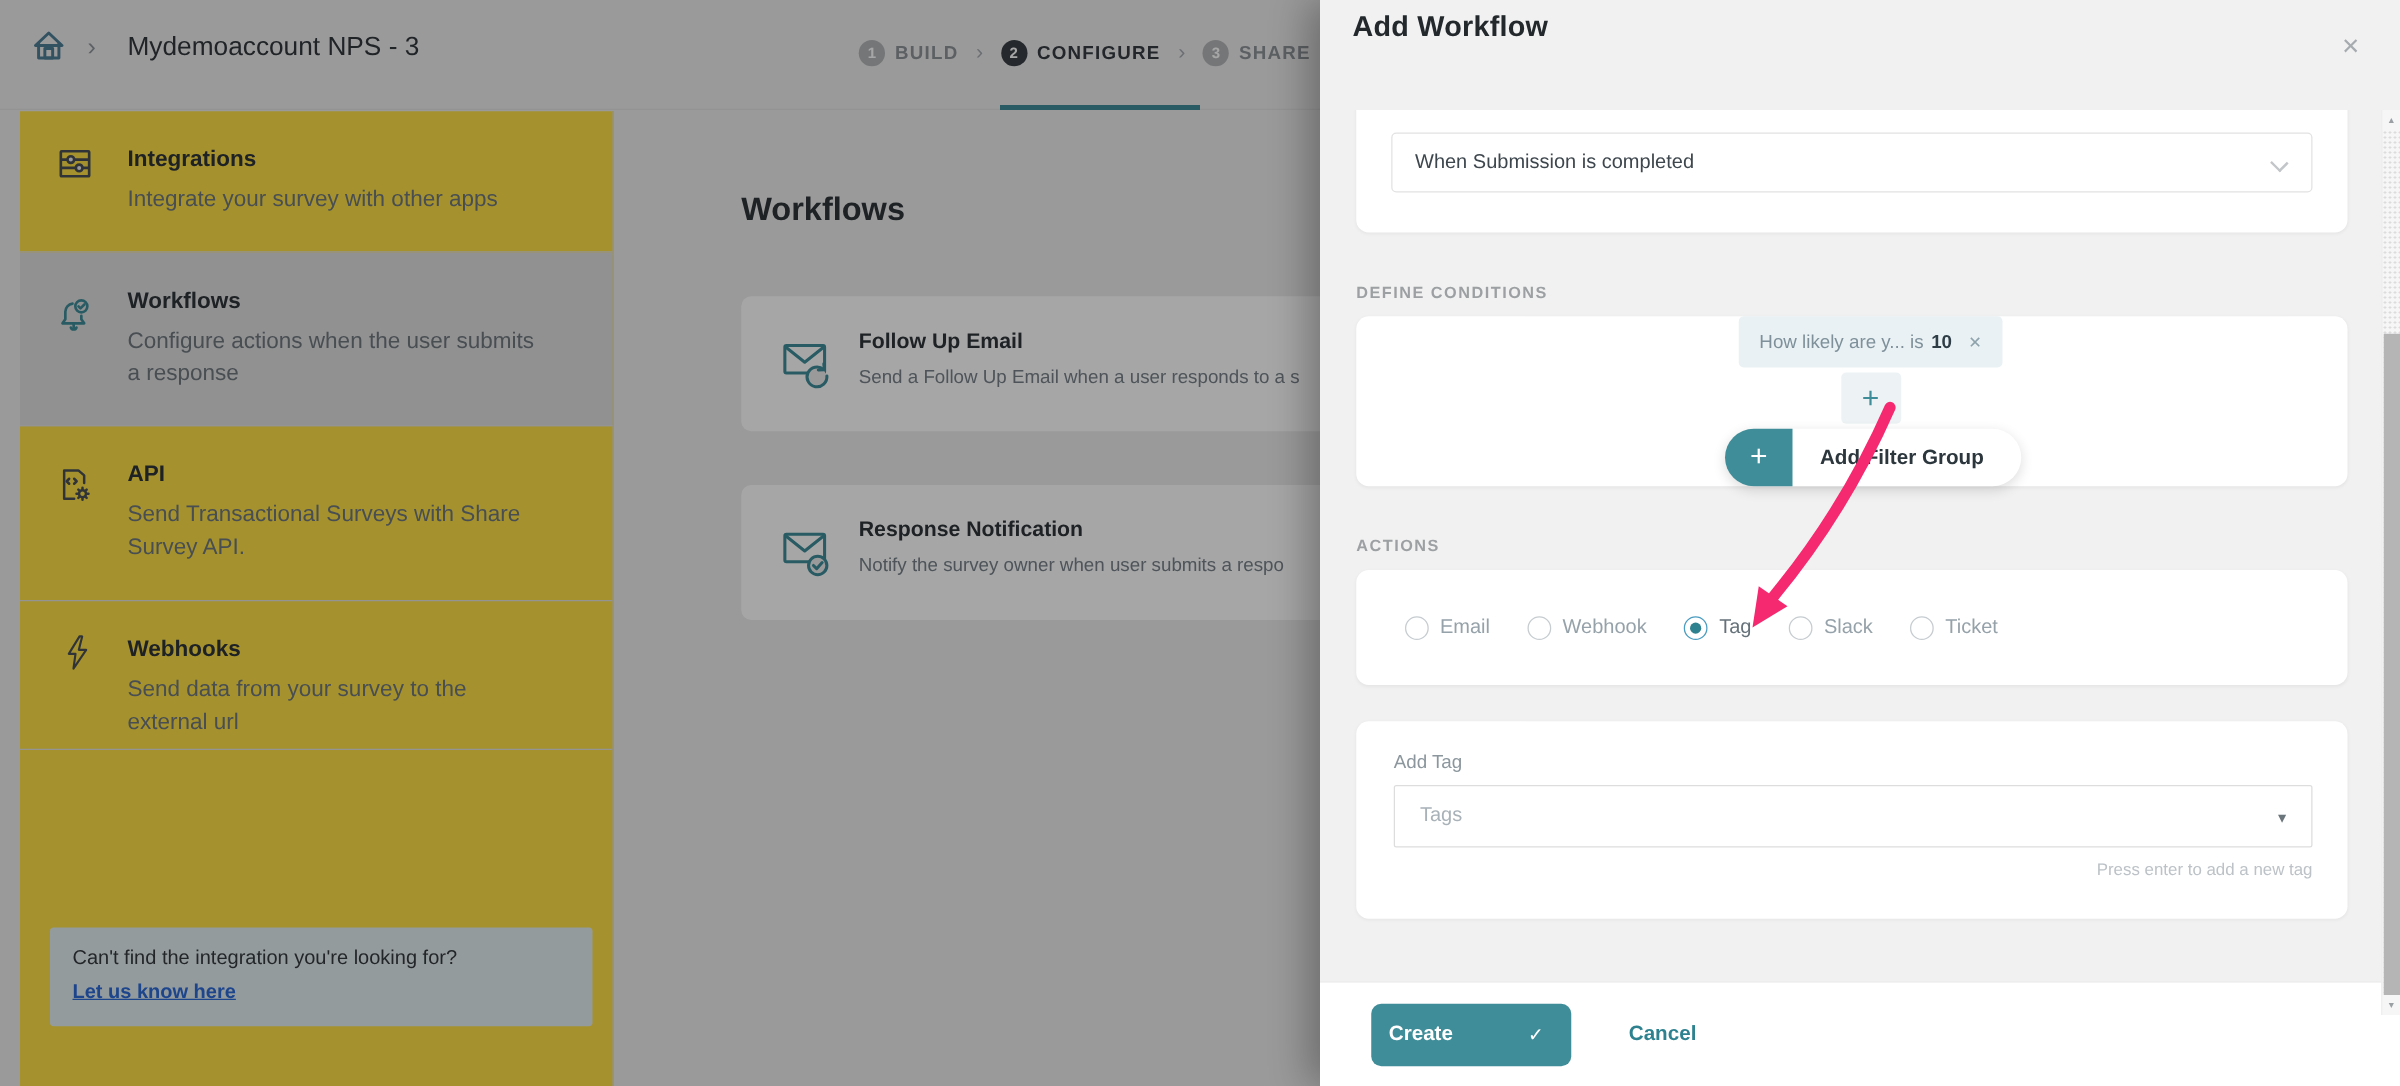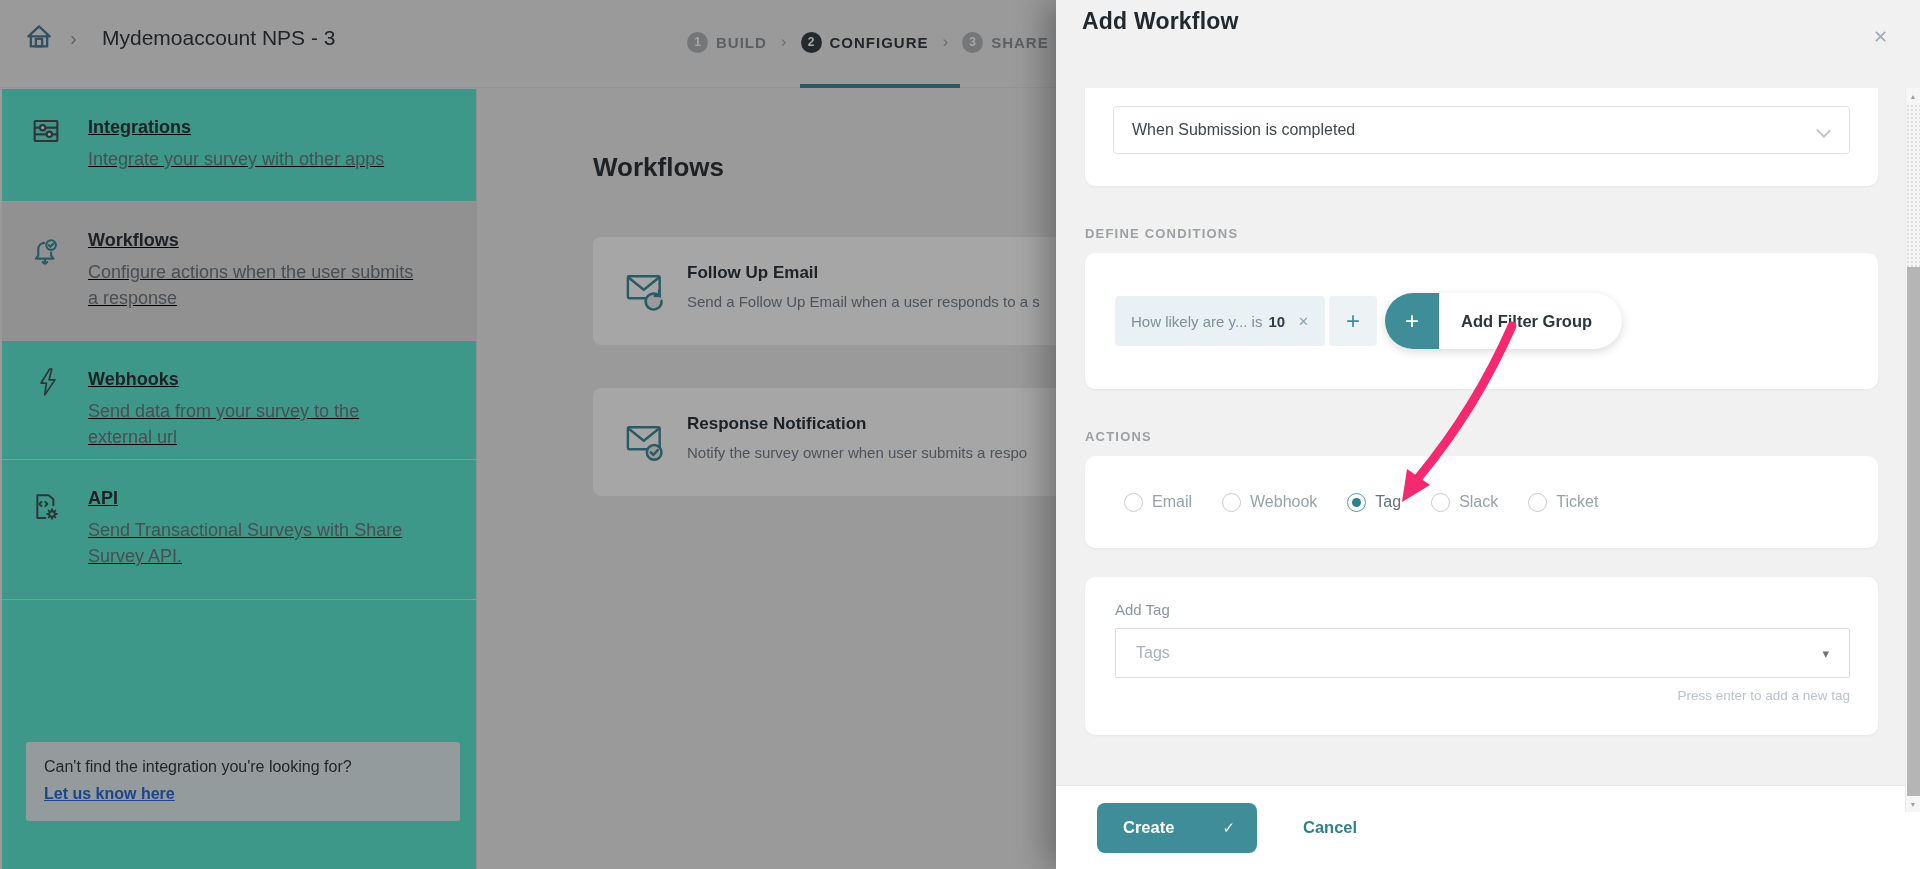--- a/index.html
+++ b/index.html
@@ -14,21 +14,21 @@
   .crumb { position:absolute; left:102px; top:26px; font-size:21px; font-weight:400; color:#33383d; }
   .steps { position:absolute; left:687px; top:0; height:84px; display:flex; align-items:center; gap:14px; white-space:nowrap; }
   .step { display:flex; align-items:center; gap:8px; cursor:pointer; }
   .step .dot { width:21px; height:21px; border-radius:50%; background:#b4b6b8; color:#fff; font-size:12px; font-weight:bold; display:flex; align-items:center; justify-content:center; }
   .step .slab { font-size:15px; font-weight:bold; letter-spacing:1px; color:#8f9499; }
   .step.active .dot { background:#393e44; }
   .step.active .slab { color:#363b41; }
   .step-sep { color:#a6abb0; font-size:17px; }
   .step-underline { position:absolute; left:800px; top:84px; width:160px; height:4px; background:#3E8D98; }
 
-  .sidebar { position:absolute; left:2px; top:89px; width:475px; bottom:0; background:#5eead4; border-right:1px solid #dfdfe0;text-decoration:underline; }
+  .sidebar { position:absolute; left:16px; top:89px; width:475px; bottom:0; background:#fde047; border-right:1px solid #dfdfe0; }
   .side-item { position:relative; border-bottom:1px solid #e3e3e4; cursor:pointer; }
   .side-item .s-icon { position:absolute; left:28px; top:26px; }
   .side-item .s-title { font-size:18px; font-weight:bold; color:#2f353a; }
   .side-item .s-desc { font-size:18px; color:#6f787f; margin-top:8px; line-height:1.45; }
   .side-item .s-text { margin-left:86px; padding-top:28px; padding-right:60px; }
   .side-item.sel { background:#dfdfe0; }
   #it-integrations { height:113px; }
   #it-workflows { height:139px; }
   #it-webhooks { height:119px; }
   #it-api { height:140px; }
@@ -51,21 +51,21 @@
   .panel { position:absolute; left:1056px; top:0; width:864px; height:869px; background:#f1f1f2; box-shadow:-10px 0 30px rgba(0,0,0,0.30); z-index:60; }
   .panel-title { position:absolute; left:26px; top:8px; font-size:23px; font-weight:bold; color:#22282c; letter-spacing:0.2px; }
   .panel-close { position:absolute; right:32px; top:26px; font-size:18px; color:#a6abb0; cursor:pointer; }
   .scrollwrap { position:absolute; left:0; top:88px; right:0; bottom:84px; overflow:hidden; padding:0 42px 0 29px; }
   .pcard { background:#fff; border-radius:10px; box-shadow:0 1px 3px rgba(0,0,0,0.05); width:793px; }
   .card-trigger { margin-top:-18px; height:116px; padding:36px 28px 0 28px; }
   .select { position:relative; height:48px; border:1px solid #e2e2e2; border-radius:4px; background:#fff; display:flex; align-items:center; padding:0 18px; cursor:pointer; }
   .select .sel-text { font-size:16px; color:#3e474e; }
   .chev { position:absolute; right:20px; top:18px; width:11px; height:11px; border-right:2px solid #c2c6c9; border-bottom:2px solid #c2c6c9; transform:rotate(45deg) scale(1,0.9); transform-origin:center; }
   .section-label { margin:40px 0 12px 0; font-size:13px; font-weight:bold; letter-spacing:1.2px; color:#9da0a2; }
-  .card-cond { height:136px; display:flex; align-items:center; padding-left:30px; gap:4px; }
+  .card-cond { height:136px; display:flex; align-items:center; padding-left:30px; gap:4px;flex-direction:column; }
   .chip { height:50px; background:#e9f1f4; border-radius:4px; display:flex; align-items:center; padding:0 16px; cursor:pointer; }
   .chip .chip-text { font-size:15px; color:#7e909a; }
   .chip .chip-val { font-size:15px; font-weight:bold; color:#2e3d46; margin-left:6px; }
   .chip .chip-x { font-size:13px; color:#8fa3ad; margin-left:13px; cursor:pointer; }
   .plus-btn { width:48px; height:50px; background:#edf3f5; border-radius:4px; display:flex; align-items:center; justify-content:center; font-size:24px; color:#3E8D98; cursor:pointer; }
   .afg { margin-left:4px; height:56px; display:flex; align-items:stretch; border-radius:28px; box-shadow:0 3px 10px rgba(0,0,0,0.14); background:#fff; cursor:pointer; }
   .afg .afg-cap { width:54px; border-radius:28px 0 0 28px; background:#3E8D98; color:#fff; font-size:24px; display:flex; align-items:center; justify-content:center; }
   .afg .afg-label { display:flex; align-items:center; padding:0 30px 0 22px; font-size:16.5px; font-weight:bold; color:#2c363d; border-radius:0 28px 28px 0; }
   .card-actions { height:92px; display:flex; align-items:center; padding-left:39px; gap:30px; }
   .radio-opt { display:flex; align-items:center; gap:9px; cursor:pointer; }
@@ -75,21 +75,21 @@
   .radio-opt.sel .radio-circ::after { content:""; width:9px; height:9px; border-radius:50%; background:#2e8290; }
   .radio-opt.sel .radio-label { color:#66727a; }
   .card-tag { margin-top:29px; height:158px; padding:24px 28px 0 30px; }
   .tag-label { font-size:15px; color:#8b969d; }
   .tag-select { position:relative; margin-top:10px; height:50px; border:1px solid #dddddd; border-radius:2px; background:#fff; display:flex; align-items:center; padding:0 20px; cursor:pointer; }
   .tag-select input { border:none; outline:none; font-size:16px; color:#5a646b; width:600px; font-family:inherit; background:transparent; }
   .tag-select input::placeholder { color:#a9b2b8; }
   .tag-caret { position:absolute; right:20px; top:17px; font-size:13px; color:#6b757c; }
   .tag-helper { margin-top:10px; text-align:right; font-size:13.5px; color:#bcc2c7; }
   .panel-footer { position:absolute; left:0; right:0; bottom:0; height:84px; background:#fff; border-top:1px solid #e7e7e8; display:flex; align-items:center; padding-left:41px; gap:46px; z-index:5; }
-  .create-btn { width:160px; height:50px; background:#3E8D98; border:none; border-radius:8px; color:#fff; display:flex; align-items:center; justify-content:space-between; padding:0 22px 0 26px; cursor:pointer; font-family:inherit; }
+  .create-btn { width:160px; height:50px; background:#3E8D98; border:none; border-radius:8px; color:#fff; display:flex; align-items:center; justify-content:space-between; padding:0 22px 0 14px; cursor:pointer; font-family:inherit; }
   .create-btn .cb-label { font-size:16.5px; font-weight:bold; }
   .create-btn .cb-check { font-size:15px; }
   .cancel-btn { font-size:16.5px; font-weight:bold; color:#2e8290; cursor:pointer; background:none; border:none; font-family:inherit; }
   .arrow-svg { position:absolute; inset:0; z-index:20; pointer-events:none; }
 
   .scrollbar { position:absolute; right:0; top:88px; width:15px; height:724px; background:#f6f6f7; border-left:1px solid #ebebec; z-index:30;
     background-image:radial-gradient(#dcdcdd 0.8px, transparent 0.9px); background-size:4px 4px; }
   .sb-arrow { position:absolute; left:0; width:14px; height:16px; font-size:7px; color:#9aa0a3; display:flex; align-items:center; justify-content:center; cursor:pointer; background:#f6f6f7; }
   .sb-up { top:0; }
   .sb-down { bottom:0; }
@@ -161,48 +161,48 @@
             <circle cx="15.8" cy="6.8" r="3.6" fill="#dfdfe0"></circle>
               <polyline points="14.1 6.8 15.3 8 17.6 5.7"></polyline>
           </svg>
         </div>
         <div class="s-text">
           <div class="s-title">Workflows</div>
           <div class="s-desc">Configure actions when the user submits a response</div>
         </div>
       </div>
 
-      <div class="side-item" id="it-webhooks">
-        <div class="s-icon" style="left:33px;">
-          <svg width="26" height="30" viewBox="0 0 24 28" fill="none" stroke="#4a5156" stroke-width="1.6" stroke-linejoin="round">
-            <path d="M13.5 2 5.5 15h5l-1.5 11 9.5-14h-5.5L15.5 2z"></path>
-          </svg>
-        </div>
-        <div class="s-text">
-          <div class="s-title">Webhooks</div>
-          <div class="s-desc">Send data from your survey to the external url</div>
-        </div>
-      </div>
-
       <div class="side-item" id="it-api">
         <div class="s-icon" style="top:32px;">
           <svg width="32" height="32" viewBox="0 0 24 24" fill="none" stroke="#4a5156" stroke-width="1.5" stroke-linecap="round" stroke-linejoin="round">
             <path d="M17.5 10V5.5L14 2.5H5.5v17h6"></path>
             <polyline points="8.5 7.5 7 9 8.5 10.5"></polyline>
               <polyline points="11.5 7.5 13 9 11.5 10.5"></polyline>
             <circle cx="16.5" cy="16.5" r="2.1"></circle>
             <path d="M16.5 12.9v1.2M16.5 18.9v1.2M12.9 16.5h1.2M18.9 16.5h1.2M14 14l.9.9M19 19l-.9-.9M19 14l-.9.9M14 19l.9-.9"></path>
           </svg>
         </div>
         <div class="s-text">
           <div class="s-title">API</div>
           <div class="s-desc">Send Transactional Surveys with Share Survey API.</div>
         </div>
       </div>
 
+      <div class="side-item" id="it-webhooks">
+        <div class="s-icon" style="left:33px;">
+          <svg width="26" height="30" viewBox="0 0 24 28" fill="none" stroke="#4a5156" stroke-width="1.6" stroke-linejoin="round">
+            <path d="M13.5 2 5.5 15h5l-1.5 11 9.5-14h-5.5L15.5 2z"></path>
+          </svg>
+        </div>
+        <div class="s-text">
+          <div class="s-title">Webhooks</div>
+          <div class="s-desc">Send data from your survey to the external url</div>
+        </div>
+      </div>
+
       <div class="side-note">
         <div class="q">Can't find the integration you're looking for?</div>
         <span class="lnk">Let us know here</span>
       </div>
     </div>
 
     <div class="mainarea">
       <div class="main-title">Workflows</div>
 
       <div class="wf-card" id="wf-card-1">

